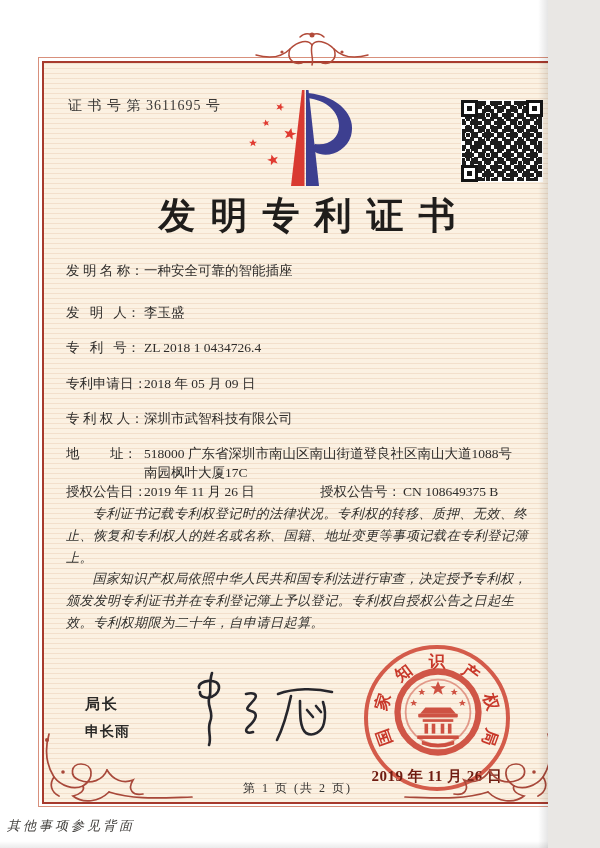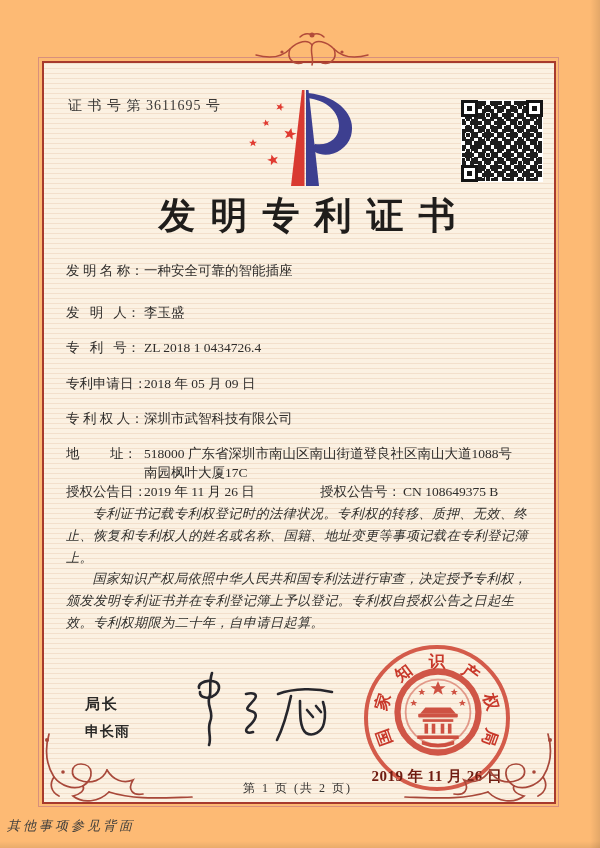--- a/index.html
+++ b/index.html
@@ -1,17 +1,17 @@
 <!DOCTYPE html>
 <html><head>
 <meta charset="utf-8">
 <style>
   html,body{margin:0;padding:0;background:#e9e7e4;}
   .paper{
-    position:relative;width:600px;height:848px;background:#fdba74;overflow:hidden;
+    position:relative;width:548px;height:848px;background:#ffffff;overflow:hidden;
     font-family:"Liberation Serif","DejaVu Serif",serif;color:#2e2c2a;
   }
   .scan-edge-right{position:absolute;right:0;top:0;width:10px;height:100%;
     background:linear-gradient(to right,rgba(0,0,0,0),rgba(0,0,0,0.10));}
   .scan-edge-bottom{position:absolute;left:0;bottom:0;width:100%;height:7px;
     background:linear-gradient(to bottom,rgba(0,0,0,0),rgba(0,0,0,0.08));}
 
   
   .frame{position:absolute;left:38px;top:57px;width:519px;height:748px;
     border:1px solid #d8907c;}

